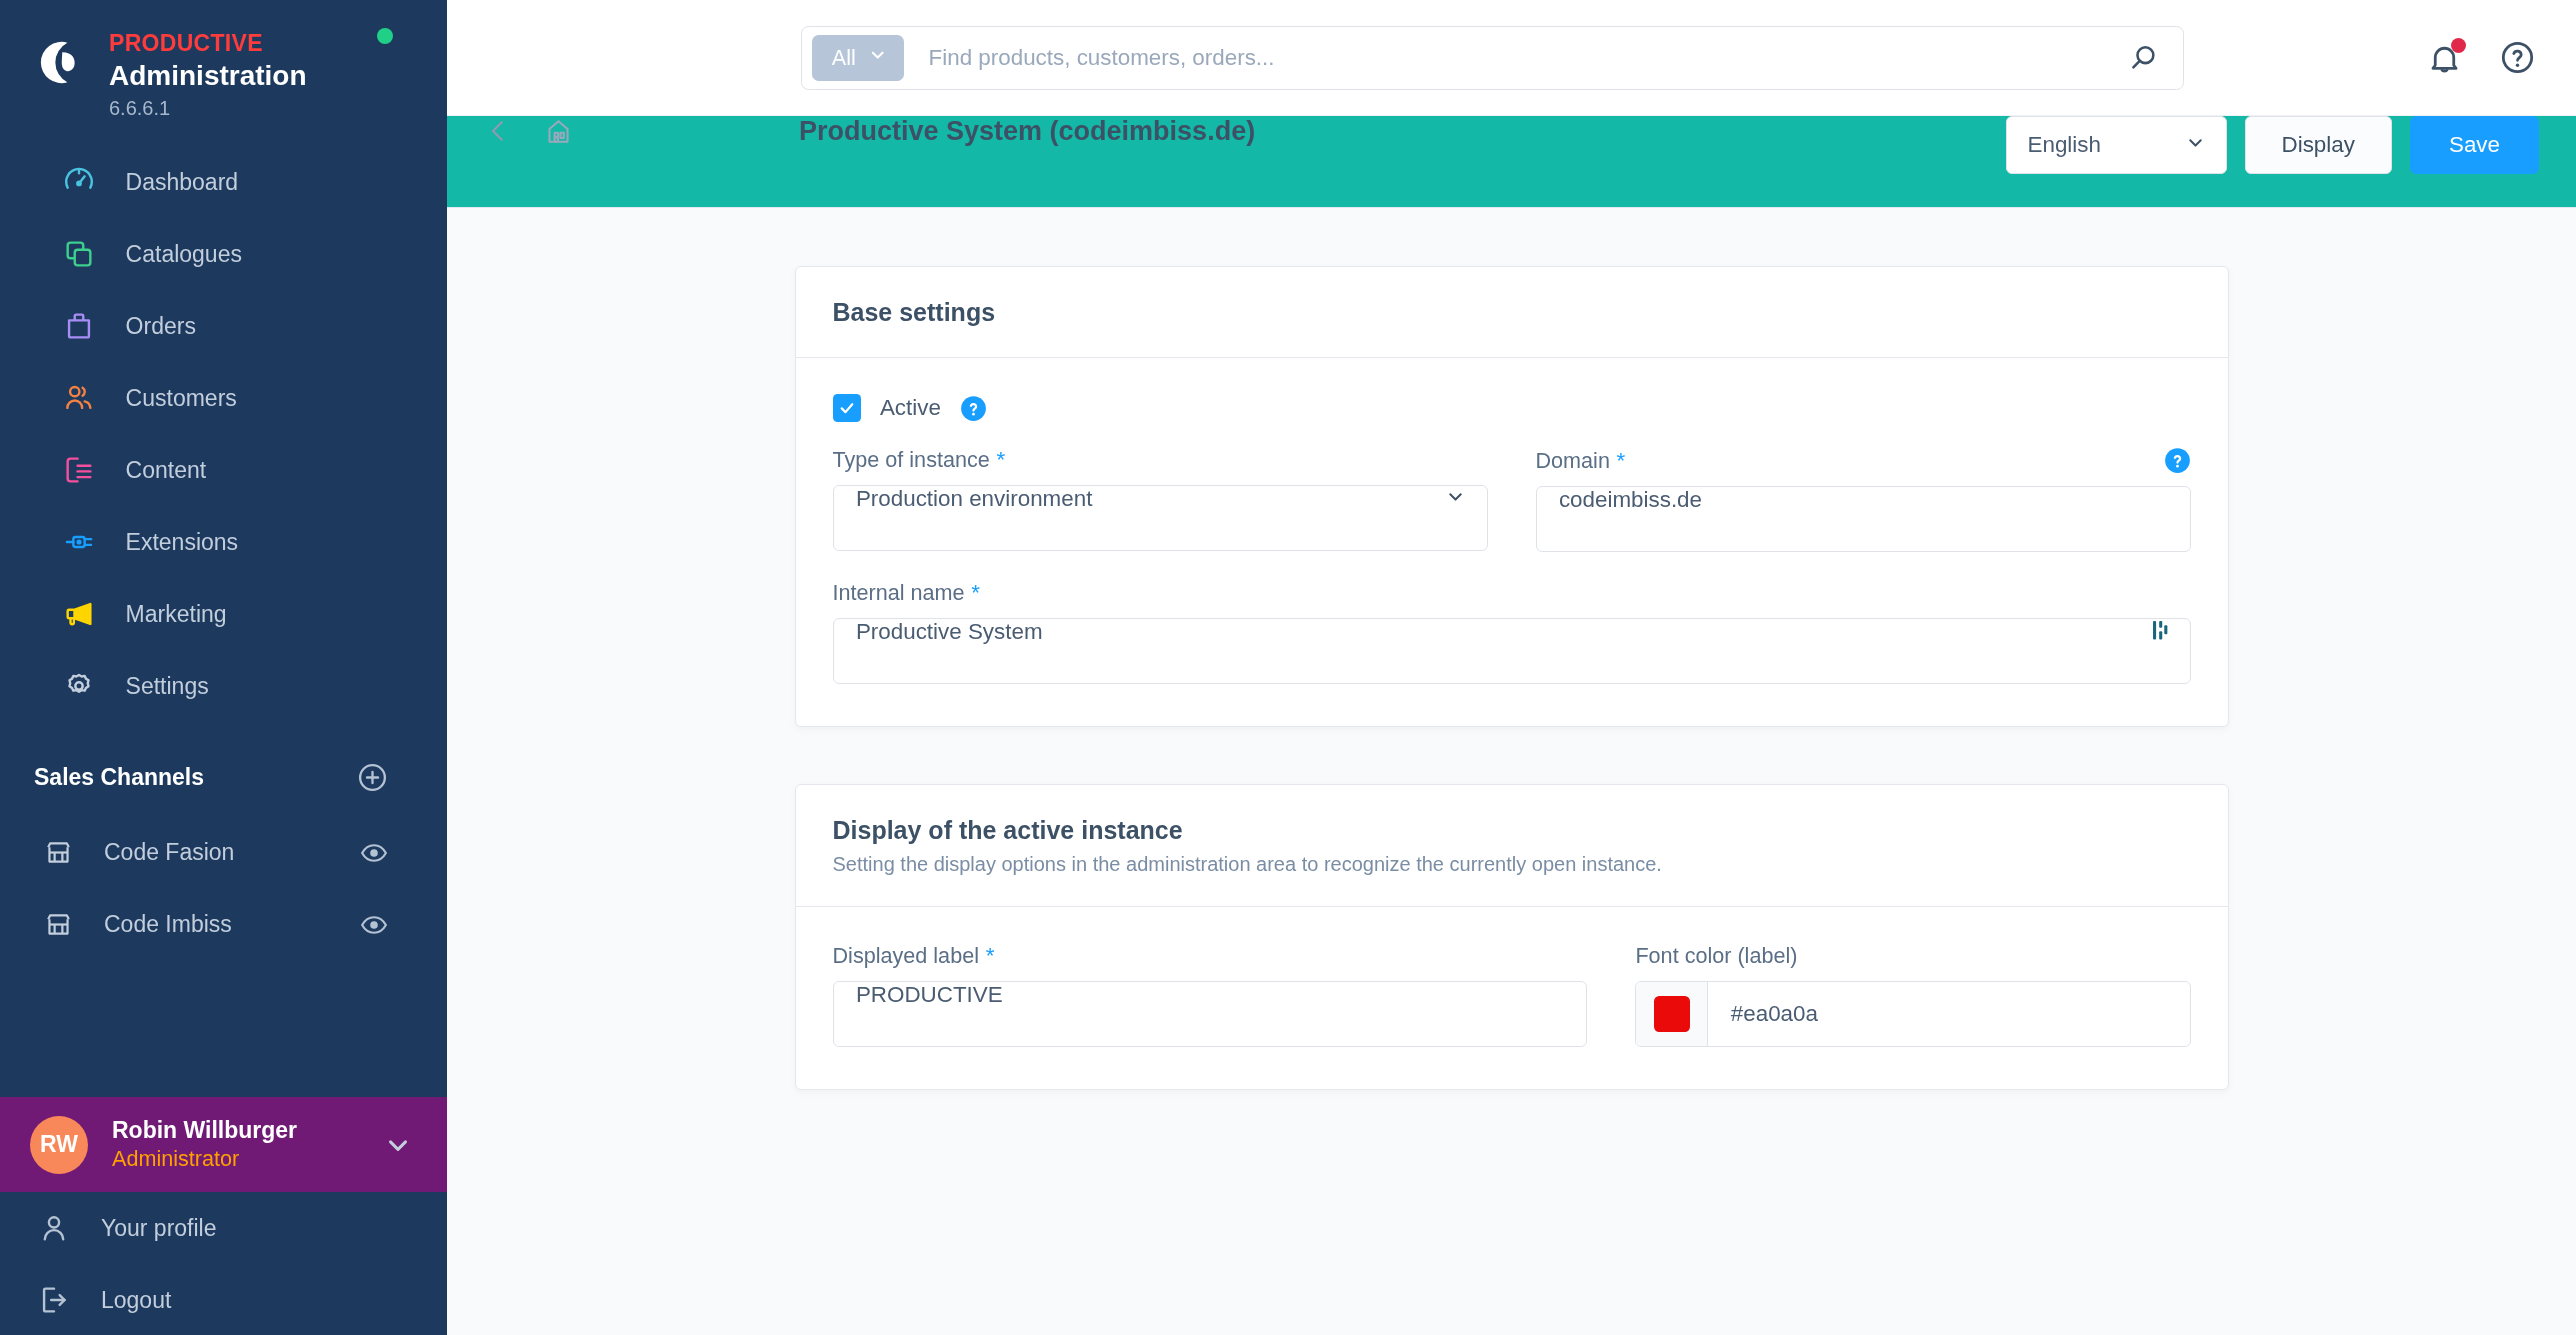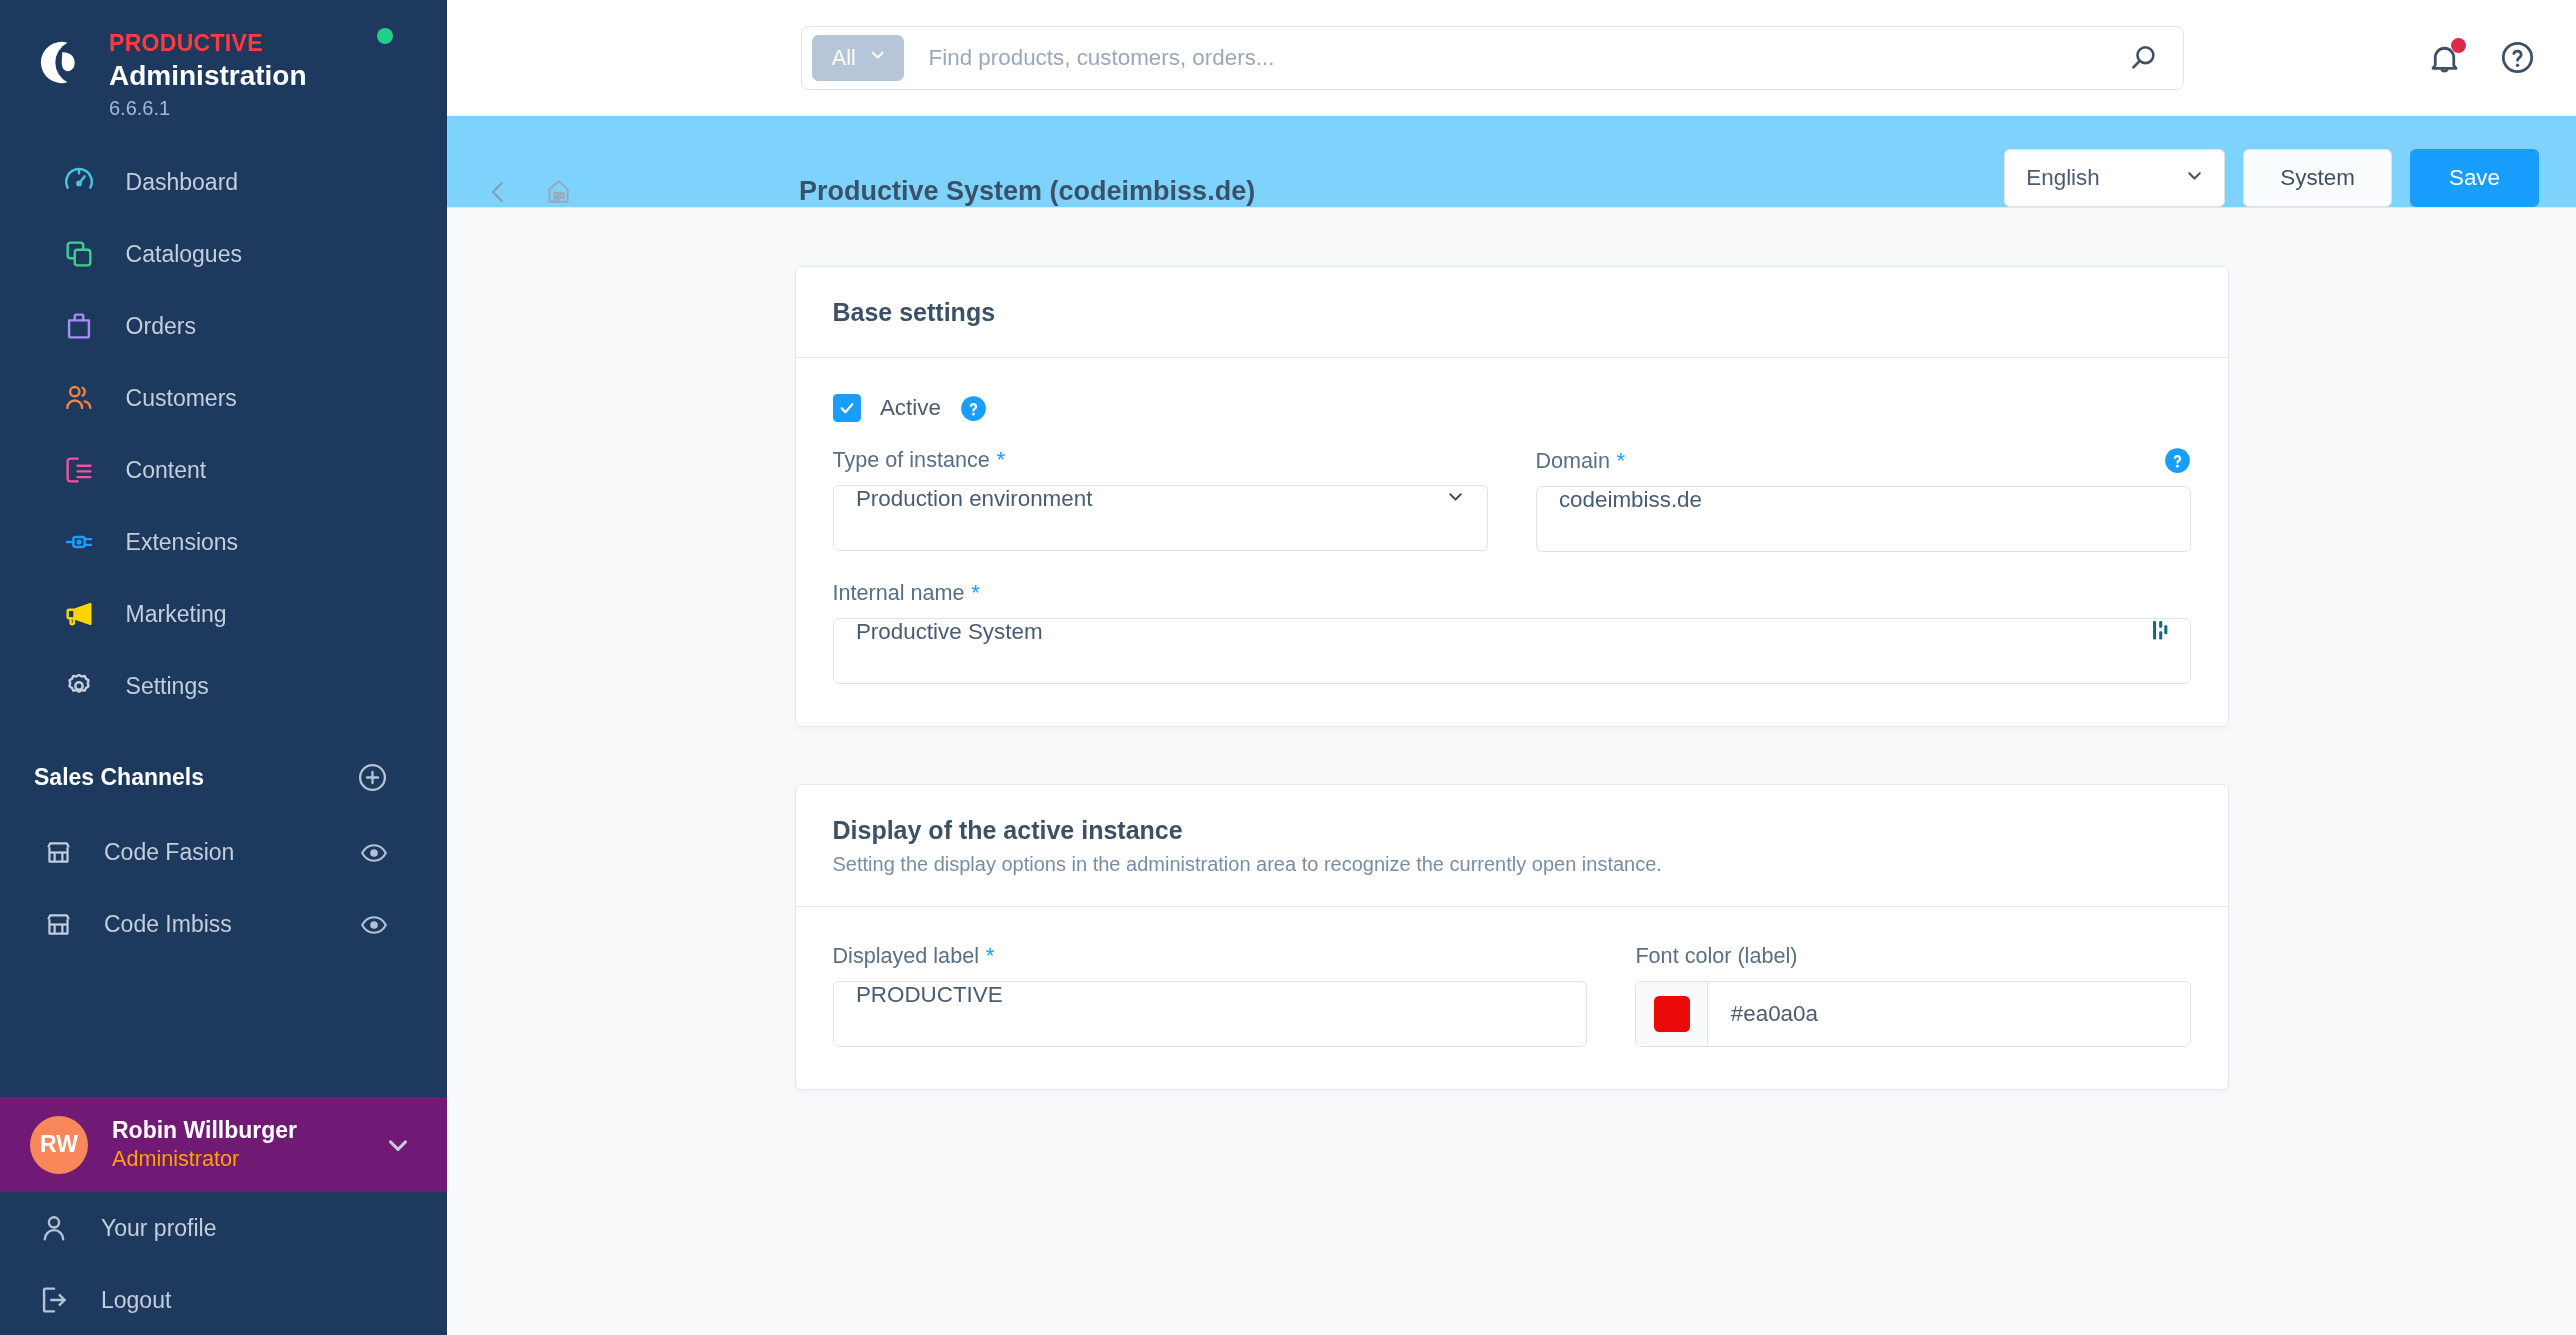--- a/index.html
+++ b/index.html
@@ -118,22 +118,22 @@
   }
   .search-input::placeholder { color: #9aa8bb; }
   .search-go { width: 34px; height: 34px; margin-right: 13.4px; cursor: pointer; flex-shrink: 0; }
 
   .topbar-right { position: absolute; right: 40px; display: flex; align-items: center; gap: 36px; }
   .bell-wrap { position: relative; width: 37px; height: 37px; cursor: pointer; }
   .bell-dot { position: absolute; right: -3px; top: -1.5px; width: 15px; height: 15px; border-radius: 50%; background: #e0294a; }
   .help-btn { width: 37px; height: 37px; cursor: pointer; }
 
   .pagehead {
-    height: 92px; background: #7dd3fc;
-    display: flex; align-items: flex-end;
+    height: 92px; background: #14b8a6;
+    display: flex; align-items: flex-start;
     border-bottom: 0.7px solid #e4e8ee;
     flex-shrink: 0; position: relative;
   }
   .back-chev { width: 30px; height: 30px; margin-left: 36px; cursor: pointer; flex-shrink: 0; }
   .home-ico { width: 31px; height: 31px; margin-left: 30px; cursor: pointer; flex-shrink: 0; }
   .page-title {
     font-size: 27px; font-weight: bold; color: #3d5166;
     margin-left: 225px; white-space: nowrap;
   }
   .head-actions { position: absolute; right: 37px; display: flex; align-items: center; gap: 18px; }
@@ -475,21 +475,21 @@
 
       <div class="head-actions">
         <div class="lang-select">
           <span>English</span>
           <span>
             <svg viewBox="0 0 24 24" fill="none" stroke="#3d5166" stroke-width="2.3" stroke-linecap="round" stroke-linejoin="round">
               <polyline points="6,9.5 12,15.5 18,9.5"></polyline>
             </svg>
           </span>
         </div>
-        <button class="btn-cancel">System</button>
+        <button class="btn-cancel">Display</button>
         <button class="btn-save" style="background: rgb(24, 158, 255);">Save</button>
       </div>
     </div>
 
     <div class="content">
 
       <section class="card">
         <div class="card-head">
           <div class="card-title">Base settings</div>
         </div>

